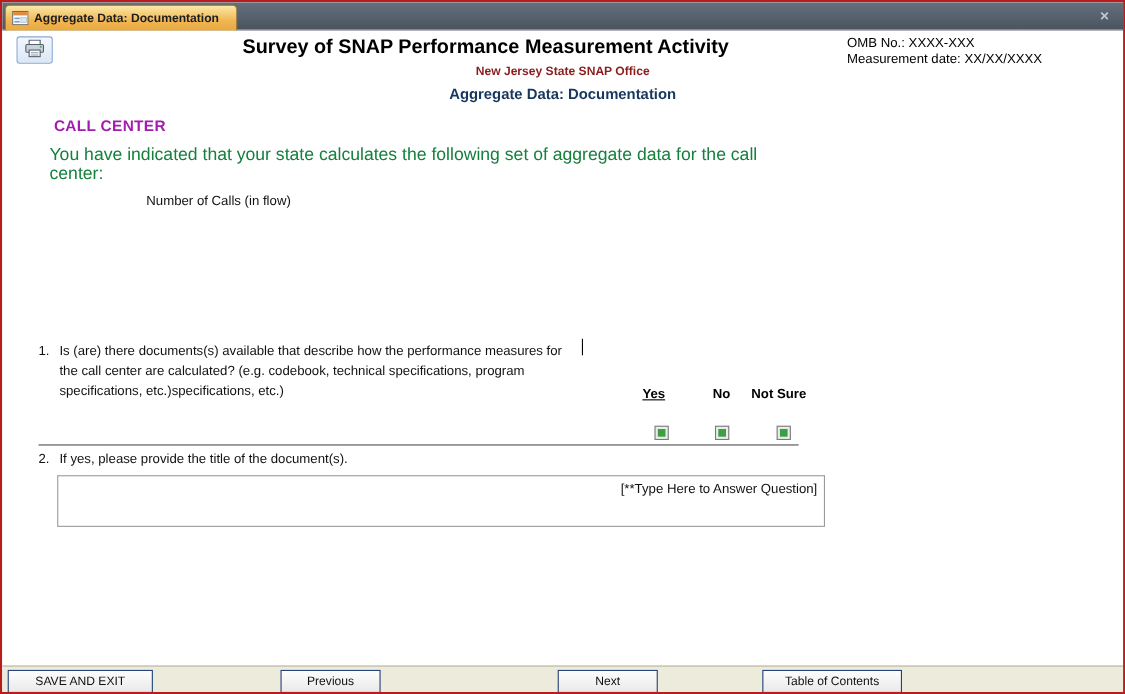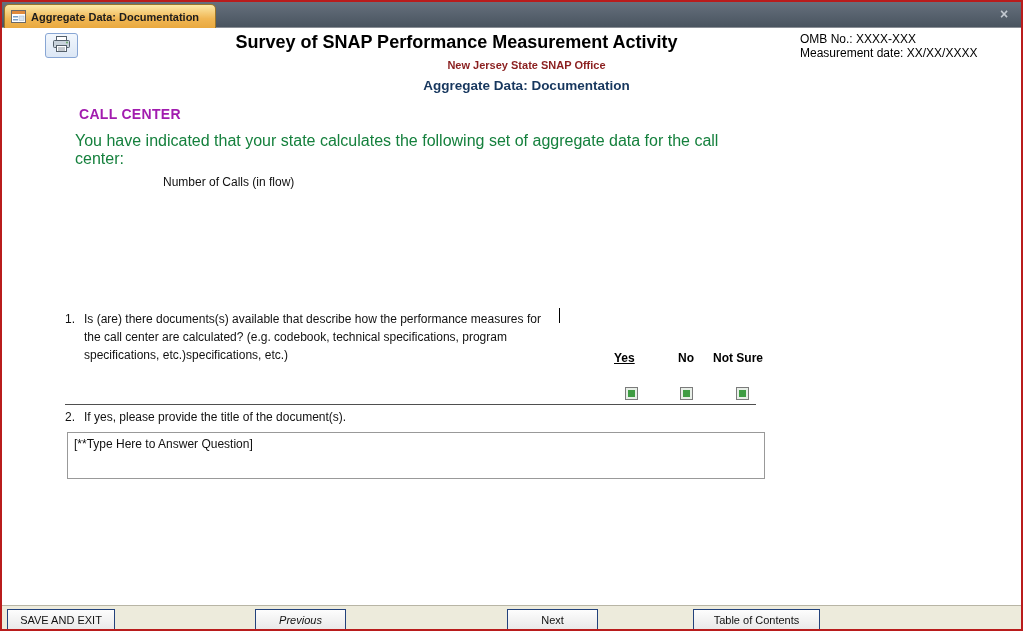--- a/index.html
+++ b/index.html
@@ -33,21 +33,21 @@
   .tab-icon { display: inline-block; line-height: 0; }
   .close-x {
     position: absolute; right: 9px; top: 4px;
     width: 16px; height: 16px; line-height: 16px; text-align: center;
     color: #c3c9d1; font-size: 14px; font-weight: bold; cursor: default;
   }
 
   
   .form-area {
     position: absolute; top: 26px; left: 0; right: 0; height: 581px;
-    background: #ffffff; color: #141414; margin-left: 30px;
+    background: #ffffff; color: #141414;
   }
   .print-btn {
     position: absolute; left: 13px; top: 5px; width: 33px; height: 25px;
     background: linear-gradient(#f2f7fd, #dce7f5);
     border: 1px solid #88a6d4; border-radius: 3px;
     display: flex; align-items: center; justify-content: center;
     cursor: pointer;
   }
   .main-title {
     position: absolute; top: 4px; left: 120px; right: 260px;
@@ -107,41 +107,41 @@
   .chk-yes { left: 593px; }
   .chk-no { left: 648px; }
   .chk-notsure { left: 704px; }
 
   .rule {
     position: absolute; left: 33px; top: 376px; width: 691px; height: 0;
     border-top: 1px solid #4f4f4f;
   }
 
   .answer-box {
-    position: absolute; left: 35px; top: 404px; width: 698px; height: 47px;
+    position: absolute; left: 50px; top: 404px; width: 698px; height: 47px;
     border: 1px solid #999999; background: #fff;
     font-size: 12px; color: #111; padding: 4px 6px;
-    overflow: hidden; cursor: text;
+    overflow: hidden; cursor: text; text-align: right;
   }
 
   
   .footer {
     position: absolute; left: 0; right: 0; bottom: 0; height: 24px;
     background: #edebdc; border-top: 1px solid #b8b5a5;
   }
   .nav-btn {
     position: absolute; top: 3px; height: 21px;
     background: linear-gradient(#fdfdfd, #e9e9e9);
     border: 1px solid #23427c;
     font-family: "Liberation Sans", sans-serif;
     font-size: 11px; color: #111; text-align: center;
     cursor: pointer; padding: 0;
   }
-  .btn-save { left: 5px; width: 108px; }
-  .btn-prev { left: 253px; width: 91px; font-style: italic; }
+  .btn-save { left: 5px; width: 132px; }
+  .btn-prev { left: 253px; width: 91px; }
   .btn-next { left: 505px; width: 91px; }
   .btn-toc  { left: 691px; width: 127px; }
 </style>
 </head>
 <body>
 
 <div class="window">
 
   <div class="tab-bar">
     <div class="doc-tab">

